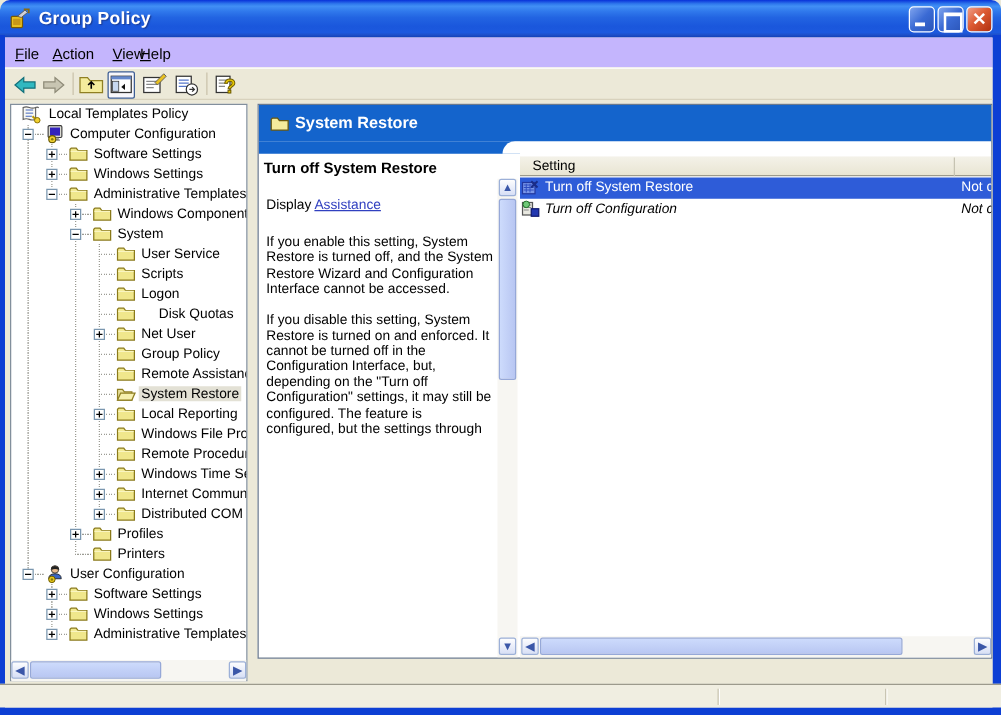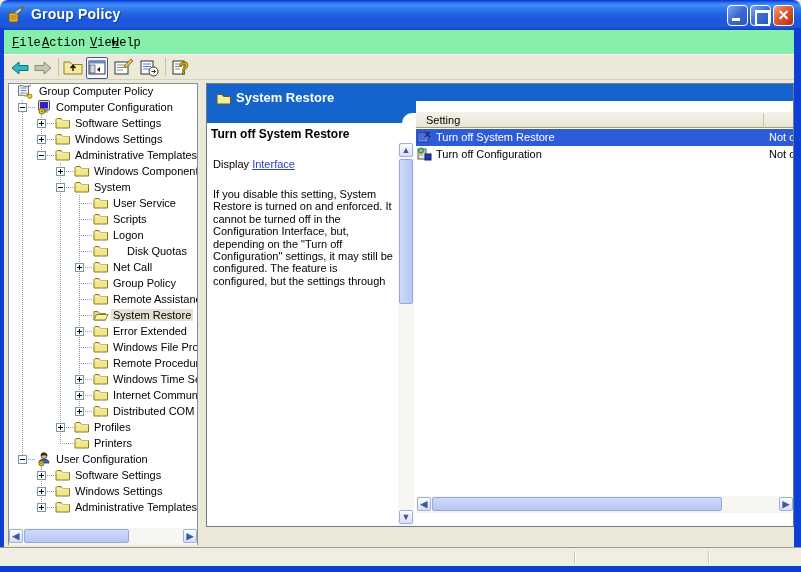--- a/index.html
+++ b/index.html
@@ -17,22 +17,22 @@
 #btnmax { left:750px; background:linear-gradient(135deg,#7FA4EE 0%,#3A6AD4 50%,#2B55B8 100%); }
 #btncls { left:773px; background:linear-gradient(135deg,#F0A08A 0%,#DD5B34 45%,#B03010 100%); }
 #btnmin:after { content:""; position:absolute; left:4px; bottom:4px; width:8px; height:3px; background:#fff; }
 #btnmax:after { content:""; position:absolute; left:4px; top:4px; width:11px; height:11px;
   border:2px solid #fff; border-top-width:3px; }
 #btncls:after { content:"\2715"; position:absolute; left:0px; top:1px; width:19px; text-align:center;
   font-size:14px; font-weight:bold; }
 #borderL { position:absolute; left:0; top:28px; width:4px; height:540px; background:#0D3FD4; }
 #borderR { position:absolute; left:794px; top:28px; width:7px; height:540px; background:#0D3FD4; }
 #borderB { position:absolute; left:0; top:566px; width:801px; height:6px; background:#0D3FD4; }
-#menubar { position:absolute; left:4px; top:30px; width:790px; height:24px; background:#86efac;
-  font-size:12px; color:#000;font-family:Liberation Mono, monospace; }
+#menubar { position:absolute; left:4px; top:30px; width:790px; height:24px; background:#c4b5fd;
+  font-size:12px; color:#000; }
 .mitem { position:absolute; top:6px; }
 .mitem u { text-decoration:underline; }
 #toolbar { position:absolute; left:4px; top:54px; width:790px; height:26px; background:#ECE9D8;
   border-top:1px solid #FFFFFF; border-bottom:1px solid #D8D2BD; }
 .tbtn { position:absolute; top:2px; width:22px; height:22px; }
 .tsep { position:absolute; top:3px; width:1px; height:18px; background:#C9C2AA; }
 #client { position:absolute; left:4px; top:80px; width:790px; height:467px; background:#ECE9D8; }
 #tree { position:absolute; left:4px; top:3px; width:190px; height:462px; background:#fff;
   border:1px solid #828F9C; overflow:hidden; }
 .tlabel { position:absolute; font-size:11px; white-space:nowrap; color:#000; padding:0 2px; }
@@ -60,32 +60,32 @@
 #blueleft { position:absolute; left:0; top:29px; width:193px; height:10px; background:#1464CC; }
 #bluecurve { position:absolute; left:193px; top:29px; width:16px; height:10px; background:#1464CC; }
 #bluecurve:after { content:""; position:absolute; left:2px; top:0px; width:14px; height:10px;
   background:#fff; border-radius:12px 0 0 0; }
 #desc { position:absolute; left:2px; top:41px; width:190px; height:398px; overflow:hidden; font-size:11px; color:#000; }
 #desctitle { font-weight:bold; font-size:12px; margin:2px 0 0 2px; }
 #descbody { position:absolute; left:4px; top:33px; line-height:12.4px; width:186px; white-space:nowrap; }
 #descbody p { margin-bottom:12.6px; }
 a.plink { color:#3140C0; text-decoration:underline; }
 #vscroll { position:absolute; left:191px; top:59px; width:16px; height:383px; background:#F7F6F2; }
-#list { position:absolute; left:209px; top:17px; width:377px; height:412px; background:#fff; }
+#list { position:absolute; left:209px; top:30px; width:377px; height:412px; background:#fff; }
 #lheader { position:absolute; left:0px; top:10px; width:377px; height:17px;
   background:linear-gradient(180deg,#F4F2E9,#E9E5D3); border-top:1px solid #fff;
   border-bottom:1px solid #9C9A8C; font-size:11px; }
 #lheader .h1 { position:absolute; left:10px; top:2px; }
 #lheaderdiv { position:absolute; left:347px; top:1px; width:1px; height:15px; background:#C6C3B2; }
 .lrow { position:absolute; left:0; width:377px; height:17px; font-size:11px; }
 .lrow .licon { position:absolute; left:1px; top:1px; }
 .lrow .ltext { position:absolute; left:20px; top:2px; white-space:nowrap; }
 .lrow .lstate { position:absolute; left:353px; top:2px; white-space:nowrap; }
 #lrow1 { top:28px; background:#2E5CD8; color:#fff; }
-#lrow2 { top:45px; color:#000; }
+#lrow2 { top:45px; color:#000;font-style:italic; }
 #tabsvg { position:absolute; left:192px; top:447px; }
 #statusbar { position:absolute; left:0px; top:547px; width:801px; height:19px;
   background:#F0EEE1; border-top:1px solid #9C9A8C; }
 .sdiv { position:absolute; top:3px; width:2px; height:13px; border-left:1px solid #C9C5B2; border-right:1px solid #fff; }
 #treehscroll { position:absolute; left:5px; top:448px; width:188px; height:17px; background:#F7F6F2; }
 </style></head>
 <body>
 <div id="win">
   <div id="titlebar">
     <div id="titleicon"><svg width="18" height="18" viewBox="0 0 18 18">
@@ -151,21 +151,21 @@
 <div class="dotv" style="left:32px;top:383px;height:40px"></div>
 <div class="dotv" style="left:51px;top:79px;height:280px"></div>
 <div class="dotv" style="left:70px;top:111px;height:216px"></div>
 <div class="ticon" style="left:8px;top:-1px"><svg width="16" height="16" viewBox="0 0 16 16">
             <path d="M1.5 3 L1.5 12.5 Q4 11.5 6.5 12.5 Q9 13.5 11.5 12.5 L11.5 3 Q9 4 6.5 3 Q4 2 1.5 3 Z" fill="#F8F8F2" stroke="#606060" stroke-width="0.9"></path>
             <path d="M11.5 3 Q13 2.2 14 3.2" fill="none" stroke="#606060" stroke-width="0.9"></path>
             <path d="M3.5 5 h6 M3.5 7.5 h6 M3.5 10 h5" stroke="#4466C0" stroke-width="0.8"></path>
             <path d="M9 10 l3.5 3.5" stroke="#B89800" stroke-width="1.6"></path>
             <circle cx="12.8" cy="13.2" r="2.2" fill="#F0D030" stroke="#8A7000" stroke-width="0.8"></circle>
           </svg></div>
-<div class="tlabel" style="left:28px;top:1px">Group Computer Policy</div>
+<div class="tlabel" style="left:28px;top:1px">Local Templates Policy</div>
 <div class="doth" style="left:13px;top:23px;width:13px"></div>
 <div class="expw" style="left:9px;top:19px">
           <span class="exp">
             <span class="minus"></span>
           </span>
         </div>
 <div class="ticon" style="left:27px;top:15px"><svg width="16" height="16" viewBox="0 0 16 16">
             <rect x="2.5" y="1.5" width="11" height="9.5" rx="1" fill="#DCDCD4" stroke="#3A3A3A" stroke-width="0.9"></rect>
             <rect x="4" y="3" width="8" height="6.5" fill="#3322BB"></rect>
             <rect x="5.5" y="11" width="5" height="1.8" fill="#B8B8B0" stroke="#555" stroke-width="0.6"></rect>
@@ -260,21 +260,21 @@
 <div class="expw" style="left:66px;top:179px">
           <span class="exp">
             <span class="minus"></span>
             <span class="plusv"></span>
           </span>
         </div>
 <div class="ticon" style="left:84px;top:175px"><svg width="16" height="16" viewBox="0 0 16 16">
             <path d="M1 4.5 L1 13 L14.5 13 L14.5 5.5 L7.5 5.5 L6 3.5 L2 3.5 Z" fill="#F0E78C" stroke="#8A7A1A" stroke-width="1"></path>
             <path d="M1.5 6 L14 6" stroke="#FAF5C0" stroke-width="1"></path>
           </svg></div>
-<div class="tlabel" style="left:102px;top:177px">Net Call</div>
+<div class="tlabel" style="left:102px;top:177px">Net User</div>
 <div class="doth" style="left:70px;top:199px;width:13px"></div>
 <div class="ticon" style="left:84px;top:191px"><svg width="16" height="16" viewBox="0 0 16 16">
             <path d="M1 4.5 L1 13 L14.5 13 L14.5 5.5 L7.5 5.5 L6 3.5 L2 3.5 Z" fill="#F0E78C" stroke="#8A7A1A" stroke-width="1"></path>
             <path d="M1.5 6 L14 6" stroke="#FAF5C0" stroke-width="1"></path>
           </svg></div>
 <div class="tlabel" style="left:102px;top:193px">Group Policy</div>
 <div class="doth" style="left:70px;top:215px;width:13px"></div>
 <div class="ticon" style="left:84px;top:207px"><svg width="16" height="16" viewBox="0 0 16 16">
             <path d="M1 4.5 L1 13 L14.5 13 L14.5 5.5 L7.5 5.5 L6 3.5 L2 3.5 Z" fill="#F0E78C" stroke="#8A7A1A" stroke-width="1"></path>
             <path d="M1.5 6 L14 6" stroke="#FAF5C0" stroke-width="1"></path>
@@ -290,21 +290,21 @@
 <div class="expw" style="left:66px;top:243px">
           <span class="exp">
             <span class="minus"></span>
             <span class="plusv"></span>
           </span>
         </div>
 <div class="ticon" style="left:84px;top:239px"><svg width="16" height="16" viewBox="0 0 16 16">
             <path d="M1 4.5 L1 13 L14.5 13 L14.5 5.5 L7.5 5.5 L6 3.5 L2 3.5 Z" fill="#F0E78C" stroke="#8A7A1A" stroke-width="1"></path>
             <path d="M1.5 6 L14 6" stroke="#FAF5C0" stroke-width="1"></path>
           </svg></div>
-<div class="tlabel" style="left:102px;top:241px">Error Extended</div>
+<div class="tlabel" style="left:102px;top:241px">Local Reporting</div>
 <div class="doth" style="left:70px;top:263px;width:13px"></div>
 <div class="ticon" style="left:84px;top:255px"><svg width="16" height="16" viewBox="0 0 16 16">
             <path d="M1 4.5 L1 13 L14.5 13 L14.5 5.5 L7.5 5.5 L6 3.5 L2 3.5 Z" fill="#F0E78C" stroke="#8A7A1A" stroke-width="1"></path>
             <path d="M1.5 6 L14 6" stroke="#FAF5C0" stroke-width="1"></path>
           </svg></div>
 <div class="tlabel" style="left:102px;top:257px">Windows File Protection</div>
 <div class="doth" style="left:70px;top:279px;width:13px"></div>
 <div class="ticon" style="left:84px;top:271px"><svg width="16" height="16" viewBox="0 0 16 16">
             <path d="M1 4.5 L1 13 L14.5 13 L14.5 5.5 L7.5 5.5 L6 3.5 L2 3.5 Z" fill="#F0E78C" stroke="#8A7A1A" stroke-width="1"></path>
             <path d="M1.5 6 L14 6" stroke="#FAF5C0" stroke-width="1"></path>
@@ -424,21 +424,22 @@
       <div id="bluehead"></div>
       <div id="headicon"><svg width="16" height="16" viewBox="0 0 16 16">
             <path d="M1 4.5 L1 13 L14.5 13 L14.5 5.5 L7.5 5.5 L6 3.5 L2 3.5 Z" fill="#F4EC9C" stroke="#6A5A10" stroke-width="1"></path>
           </svg></div>
       <div id="headtext">System Restore</div>
       <div id="blueleft"></div>
       <div id="bluecurve"></div>
       <div id="desc">
         <div id="desctitle">Turn off System Restore</div>
         <div id="descbody">
-<p style="margin-bottom:17.6px">Display <a class="plink">Interface</a></p>
+<p style="margin-bottom:17.6px">Display <a class="plink">Assistance</a></p>
+            <p>If you enable this setting, System<br>Restore is turned off, and the System<br>Restore Wizard and Configuration<br>Interface cannot be accessed.</p>
             <p>If you disable this setting, System<br>Restore is turned on and enforced. It<br>cannot be turned off in the<br>Configuration Interface, but,<br>depending on the "Turn off<br>Configuration" settings, it may still be<br>configured. The feature is<br>configured, but the settings through</p>
         </div>
       </div>
       <div id="vscroll">
         <div class="sbarrow" style="left:1px;top:0px">▲</div>
         <div class="sbarrow" style="left:1px;top:367px">▼</div>
         <div class="sbthumbv" style="left:1px;top:16px;height:145px"></div>
       </div>
       <div id="list">
         <div id="lheader">

